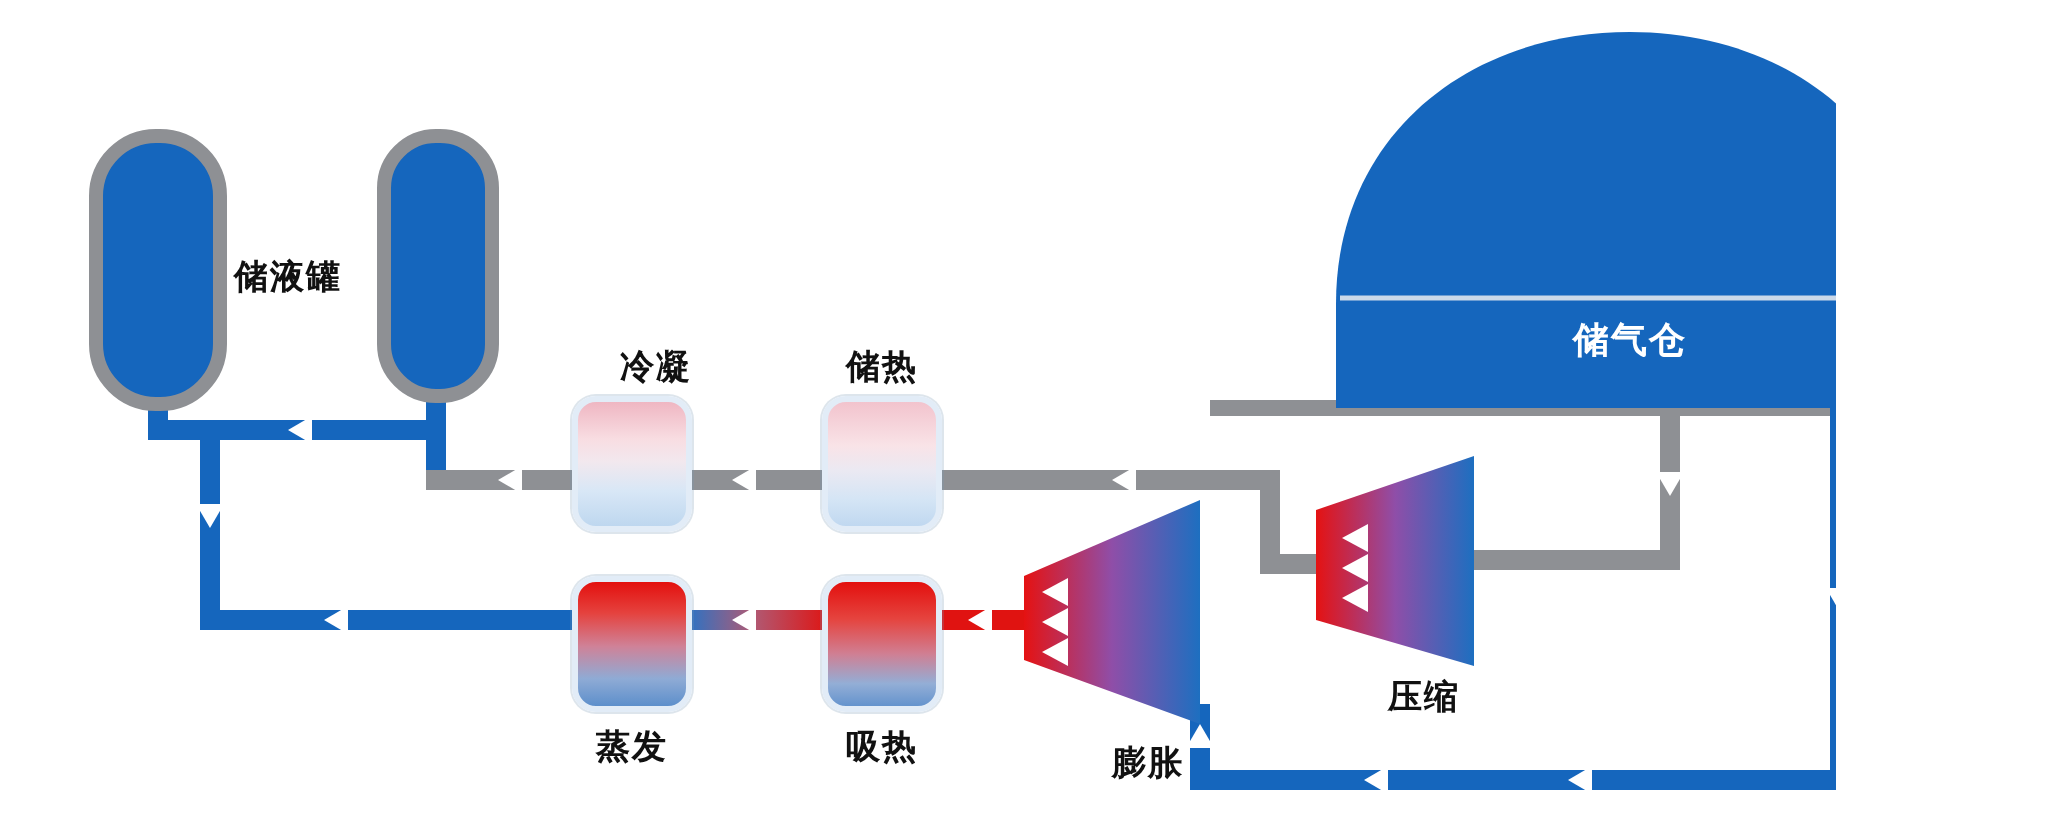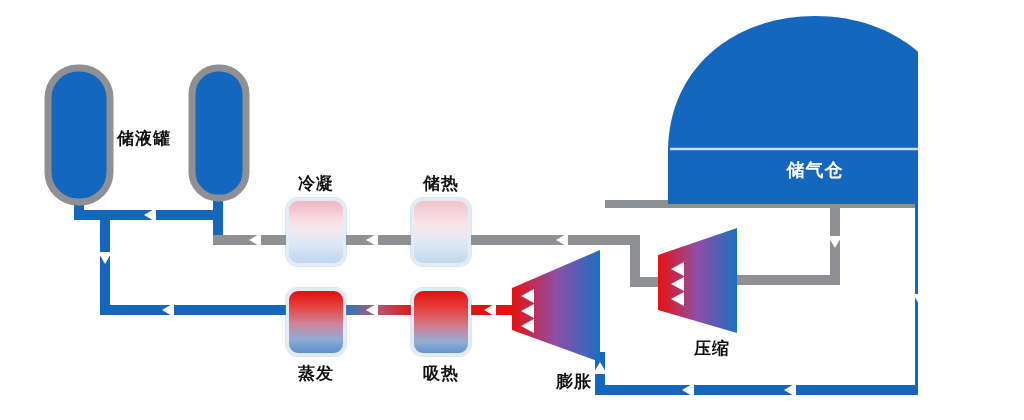--- a/index.html
+++ b/index.html
@@ -98,21 +98,21 @@
   <div class="arr arr-down" style="left:828px;top:236px;"></div>
   <div class="arr arr-left" style="left:162px;top:303px;"></div>
   <div class="arr arr-left" style="left:366px;top:303px;"></div>
   <div class="arr arr-left" style="left:484px;top:303px;"></div>
   <div class="arr arr-up" style="left:593px;top:362px;"></div>
   <div class="arr arr-down" style="left:913px;top:294px;"></div>
   <div class="arr arr-left" style="left:784px;top:383px;"></div>
   <div class="arr arr-left" style="left:682px;top:383px;"></div>
 
   <div class="lbl" style="left:108px;top:127px;width:72px;">储液罐</div>
-  <div class="lbl" style="left:286px;top:172px;width:60px;">冷凝</div>
+  <div class="lbl" style="left:286px;top:172px;width:60px;text-align:right;">冷凝</div>
   <div class="lbl" style="left:411px;top:172px;width:60px;">储热</div>
   <div class="lbl" style="left:286px;top:362px;width:60px;">蒸发</div>
   <div class="lbl" style="left:411px;top:362px;width:60px;">吸热</div>
   <div class="lbl" style="left:542px;top:370px;width:64px;">膨胀</div>
   <div class="lbl" style="left:680px;top:337px;width:64px;">压缩</div>
   <div class="lbl lbl-dome" style="left:730px;top:158px;width:170px;">储气仓</div>
 
 </div>
 
 </body></html>

